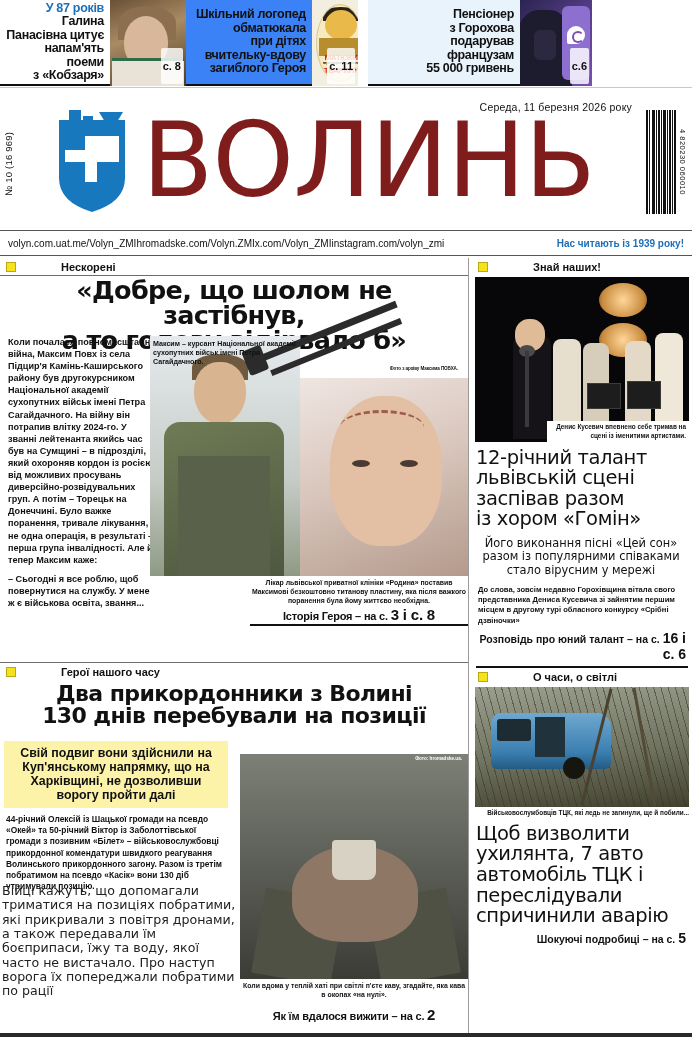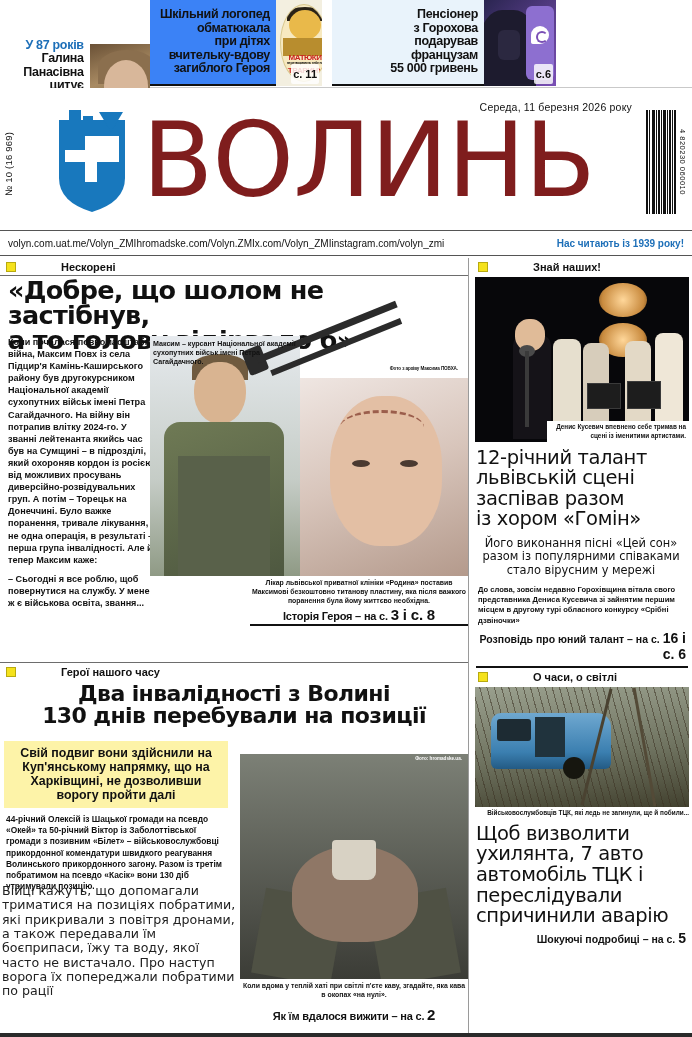--- a/index.html
+++ b/index.html
@@ -24,24 +24,24 @@
     align-items:flex-end; text-align:right;
     padding:3px 6px 5px 6px;
     font-weight:bold; line-height:1.08;
     font-size:12.5px; letter-spacing:-0.3px; color:#111;
   }
   .teaser-text .accent { color:#1d6fb8; }
   .teaser-pic { position:relative; overflow:hidden; }
   .teaser-pagenum {
     position:absolute; right:3px; bottom:2px;
     font-size:11px; font-weight:bold; color:#111;
-    background:rgba(255,255,255,0.82); padding:4px 2px; border-radius:2px;
+    background:rgba(255,255,255,0.82); padding:12px 2px; border-radius:2px;
     line-height:1.1;
   }
-  .t1 { width:150px;margin-top:44px; }
+  .t1 { width:186px; }
   .t1 .teaser-text { width:110px; background:#ffffff; }
   .t1 .teaser-pic { width:76px; background:linear-gradient(160deg,#6a5136 0%,#a98b63 40%,#4d3a24 100%); }
   .t1 .teaser-pic .face {
     position:absolute; left:14px; top:16px; width:44px; height:52px; border-radius:50% 50% 45% 45%;
     background:#d8b79a;
   }
   .t1 .teaser-pic .scarf {
     position:absolute; left:2px; top:58px; width:72px; height:30px;
     background:#e8e3d6; border-top:3px solid #2f6d4a;
   }
@@ -123,21 +123,21 @@
   .rubric .sq { width:10px; height:10px; background:#f5e21c; border:1px solid #b8aa10; flex:0 0 auto; }
   .rubric .lbl { font-size:11px; font-weight:bold; color:#111;padding-left:40px; }
   .hrule { height:1px; background:#6d6d6d; }
 
   
   .left-col { position:absolute; left:0; top:258px; width:468px; }
   .story1 { position:relative; width:468px; height:404px; overflow:hidden; }
   .s1-head {
     padding:2px 8px 4px 8px;
     font-size:25.5px; font-weight:bold; line-height:0.99;
-    letter-spacing:-0.7px; color:#111; 
+    letter-spacing:-0.7px; color:#111; text-align:center;
     font-family:"DejaVu Sans","Liberation Sans",sans-serif;
   }
   .s1-body {
     position:absolute; left:8px; top:78px; width:148px;
     font-size:9.1px; line-height:1.33; font-weight:bold; color:#111;
   }
   .s1-body p { margin-bottom:7px; }
   .s1-photoA {
     position:absolute; left:150px; top:78px; width:150px; height:240px;
     background:linear-gradient(170deg,#cfd6dc 0%,#9fb0a2 42%,#6e7b62 100%);
@@ -469,21 +469,21 @@
     </div>
 
     <div class="story2">
       <div class="hrule"></div>
       <div class="rubric">
         <span class="sq"></span>
         <span class="lbl">Герої нашого часу</span>
       </div>
 
       <div class="s2-head">
-        <div>Два інвалідності з Волині</div>
+        <div>Два прикордонники з Волині</div>
         <div>130 днів перебували на позиції</div>
       </div>
 
       <div class="s2-lede">Свій подвиг вони здійснили на Куп'янському напрямку, що на Харківщині, не дозволивши ворогу пройти далі</div>
       <div class="s2-body">44-річний Олексій із Шацької громади на псевдо «Окей» та 50-річний Віктор із Заболоттівської громади з позивним «Білет» – військовослужбовці прикордонної комендатури швидкого реагування Волинського прикордонного загону. Разом із третім побратимом на псевдо «Касік» вони 130 діб утримували позицію.</div>
       <div class="s2-quote">Бійці кажуть, що допомагали триматися на позиціях побратими, які прикривали з повітря дронами, а також передавали їм боєприпаси, їжу та воду, якої часто не вистачало. Про наступ ворога їх попереджали побратими по рації</div>
 
       <div class="s2-photo">
         <div class="bg"></div>
           <div class="sleeveL"></div>

